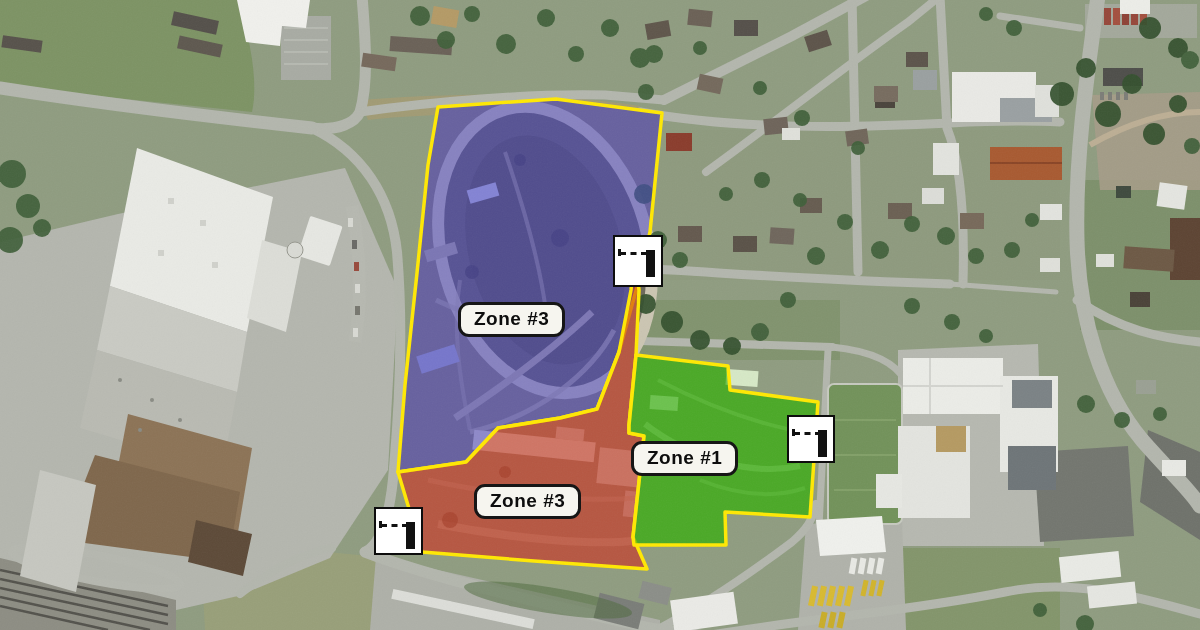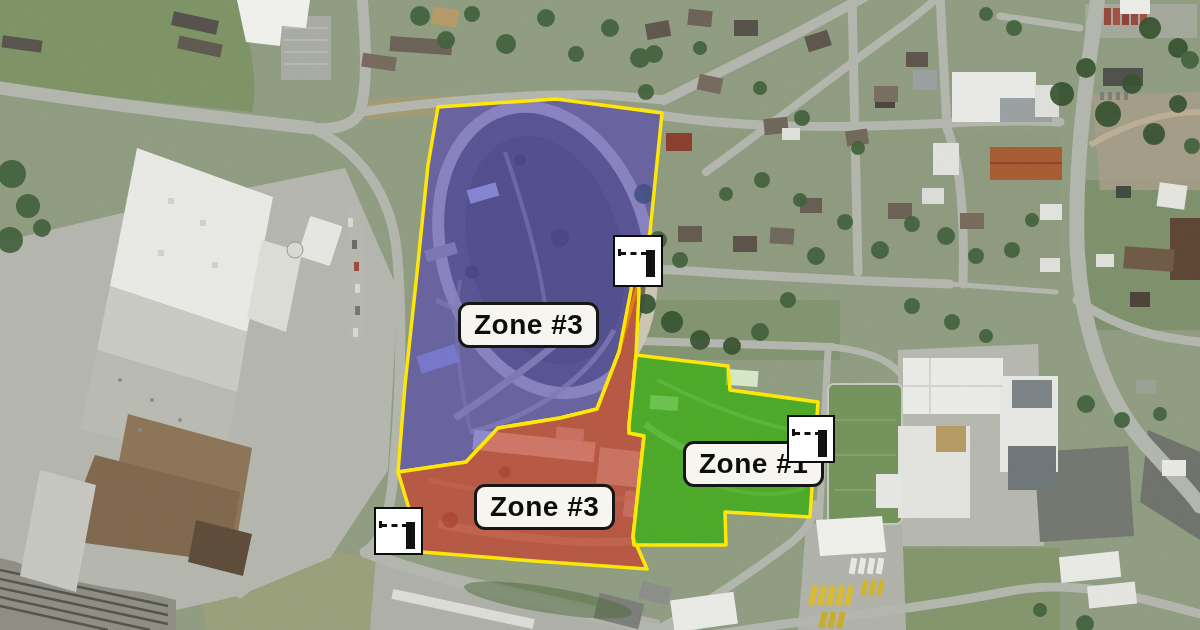--- a/index.html
+++ b/index.html
@@ -5,21 +5,21 @@
   html,body{margin:0;padding:0;background:#222;}
   #stage{
     position:relative;width:1200px;height:630px;overflow:hidden;
     font-family:"Liberation Sans",sans-serif;background:#8f9c80;
   }
   #stage svg{position:absolute;left:0;top:0;display:block;}
   .road{fill:none;stroke:#b3b6ad;stroke-linecap:round;}
   .zone-label{
     position:absolute;display:flex;align-items:center;justify-content:center;
     background:#f6f5ef;border:3px solid #161616;border-radius:11px;
-    padding:3px 13px;font-size:28px;font-weight:bold;color:#0d0d0d;
+    padding:3px 13px;font-size:19px;font-weight:bold;color:#0d0d0d;
     white-space:nowrap;line-height:1.2;box-sizing:border-box;
     letter-spacing:0.5px;
   }
   .gate-marker{
     position:absolute;background:#ffffff;border:2px solid #0d0d0d;
     box-sizing:border-box;
   }
   .gate-dash{position:absolute;left:5px;top:15px;width:27px;height:0;border-top:3px dashed #111;}
   .gate-dash::before{content:"";position:absolute;left:-2px;top:-6px;width:3px;height:7px;background:#111;}
   .gate-bar{position:absolute;right:6px;top:13px;width:9px;height:27px;background:#111;}
@@ -323,21 +323,21 @@
     <path d="M438,107 L556,99 L662,113 L650,232 L637,287 L619,352 L597,409 L560,418 L498,428 L466,462 L398,472 L405,385 L417,273 L428,165 Z" fill="#4340CE" fill-opacity="0.5" stroke="#FFE803" stroke-width="3.5"></path>
     <path d="M635,252 L639,290 L636,355 L629,425 L629,433 L644,436 L633,537 L647,569 L534,561 L422,552 L398,472 L466,462 L498,428 L560,418 L597,409 L619,352 L631,290 Z" fill="#C62816" fill-opacity="0.55" stroke="#FFE803" stroke-width="3.5"></path>
     <path d="M636,355 L728,366 L730,390 L818,402 L810,517 L725,512 L726,545 L634,545 L633,537 L644,436 L629,433 L629,425 Z" fill="#2FAF0A" fill-opacity="0.62" stroke="#FFE803" stroke-width="3.5"></path>
   </g>
 
   <rect width="1200" height="630" filter="url(#grain)" opacity="0.05"></rect>
 </svg>
 
 <div class="zone-label" style="left:458px;top:302px;">Zone #3</div>
 <div class="zone-label" style="left:474px;top:484px;">Zone #3</div>
-<div class="zone-label" style="left:683px;top:441px;">Zone #1</div>
+<div class="zone-label" style="left:631px;top:441px;">Zone #1</div>
 
 <div class="gate-marker" style="left: 613px; top: 235px; width: 50px; height: 52px;">
   <span class="gate-dash"></span>
   <span class="gate-bar"></span>
 </div>
 <div class="gate-marker" style="left: 787px; top: 415px; width: 48px; height: 48px;">
   <span class="gate-dash"></span>
   <span class="gate-bar"></span>
 </div>
 <div class="gate-marker" style="left: 374px; top: 507px; width: 49px; height: 48px;">

